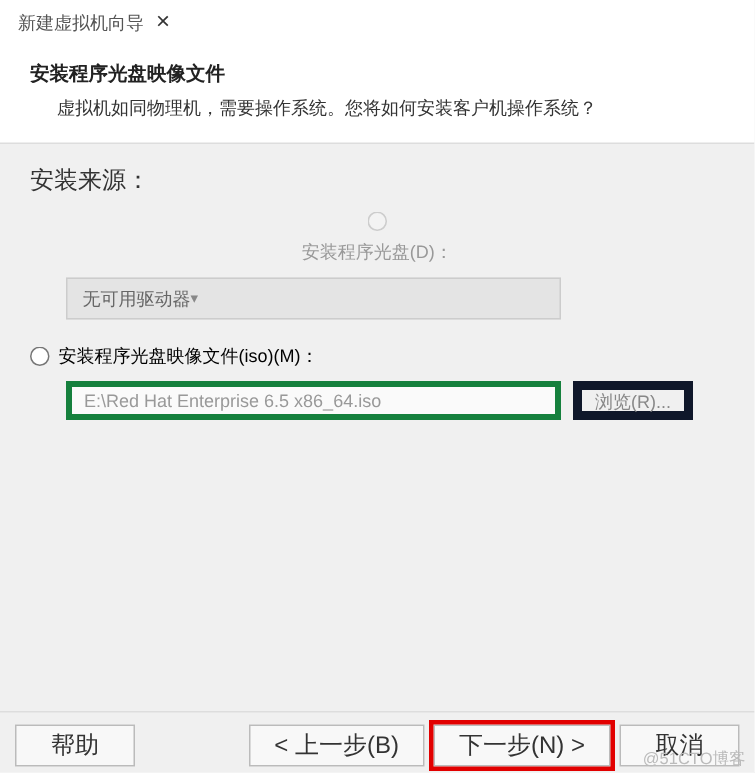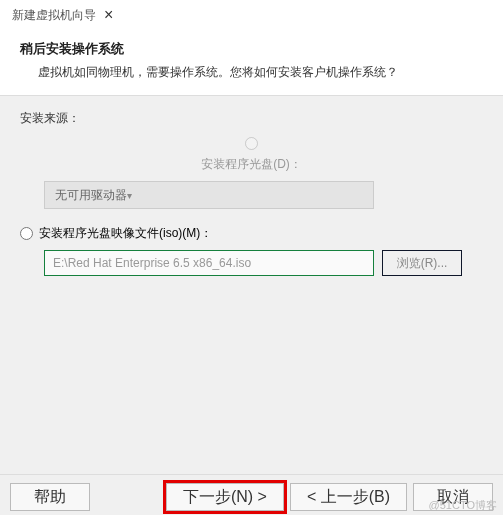--- a/index.html
+++ b/index.html
@@ -43,21 +43,21 @@
       font-size: 12px;
       color: #333;
       padding-left: 18px;
     }
     .content {
       background: #f0f0f0;
       padding: 14px 20px 18px 20px;
       height: 378px;
     }
     .source-label {
-      font-size: 12px;
+      font-size: 16px;
       color: #333;
       margin-bottom: 10px;
     }
     .option-group { margin-bottom: 16px; }
     .radio-row {
       display: flex;
       align-items: center;
       gap: 6px;
       margin-bottom: 8px;
     }
@@ -78,30 +78,30 @@
     .chev { color: #888; font-size: 10px; }
     .textbox-row {
       display: flex;
       gap: 8px;
       margin-left: 24px;
       align-items: center;
     }
     .textbox {
       width: 330px;
       height: 26px;
-      border: 1px solid #15803d;
+      border: 4px solid #15803d;
       background: #fafafa;
       color: #999;
       font-size: 12px;
       padding: 0 8px;
     }
     .browse-btn {
       width: 80px;
       height: 26px;
-      border: 1px solid #0f172a;
+      border: 6px solid #0f172a;
       background: #f0f0f0;
       color: #888;
       font-size: 12px;
     }
     .highlight-box {
       border: 3px solid #e20000;
       padding: 10px 8px 12px 8px;
       margin-top: 58px;
     }
     .highlight-box .radio-row { margin-bottom: 10px; }
@@ -144,21 +144,21 @@
   </style>
 </head>
 <body>
 
 <div class="titlebar">
   <span>新建虚拟机向导</span>
   <span class="close-btn">×</span>
 </div>
 
 <div class="header-section">
-  <div class="header-title">稍后安装操作系统</div>
+  <div class="header-title">安装程序光盘映像文件</div>
   <div class="header-desc">虚拟机如同物理机，需要操作系统。您将如何安装客户机操作系统？</div>
 </div>
 
 <div class="content">
   <div class="source-label">安装来源：</div>
 
   <div class="option-group">
     <div class="radio-row disabled">
       <input type="radio" name="src" disabled="" style="">
       <label>安装程序光盘(D)：</label>
@@ -178,18 +178,18 @@
       <input class="textbox" type="text" disabled="" value="E:\Red Hat Enterprise 6.5 x86_64.iso" style="">
       <button class="browse-btn" disabled="">浏览(R)...</button>
     </div>
   </div>
 
 </div>
 
 <div class="footer">
   <button class="btn">帮助</button>
   <div class="spacer"></div>
+  <button class="btn">&lt; 上一步(B)</button>
   <button class="btn next">下一步(N) &gt;</button>
-  <button class="btn">&lt; 上一步(B)</button>
   <button class="btn">取消</button>
 </div>
 
 <div class="watermark">@51CTO博客</div>
 
 </body></html>

